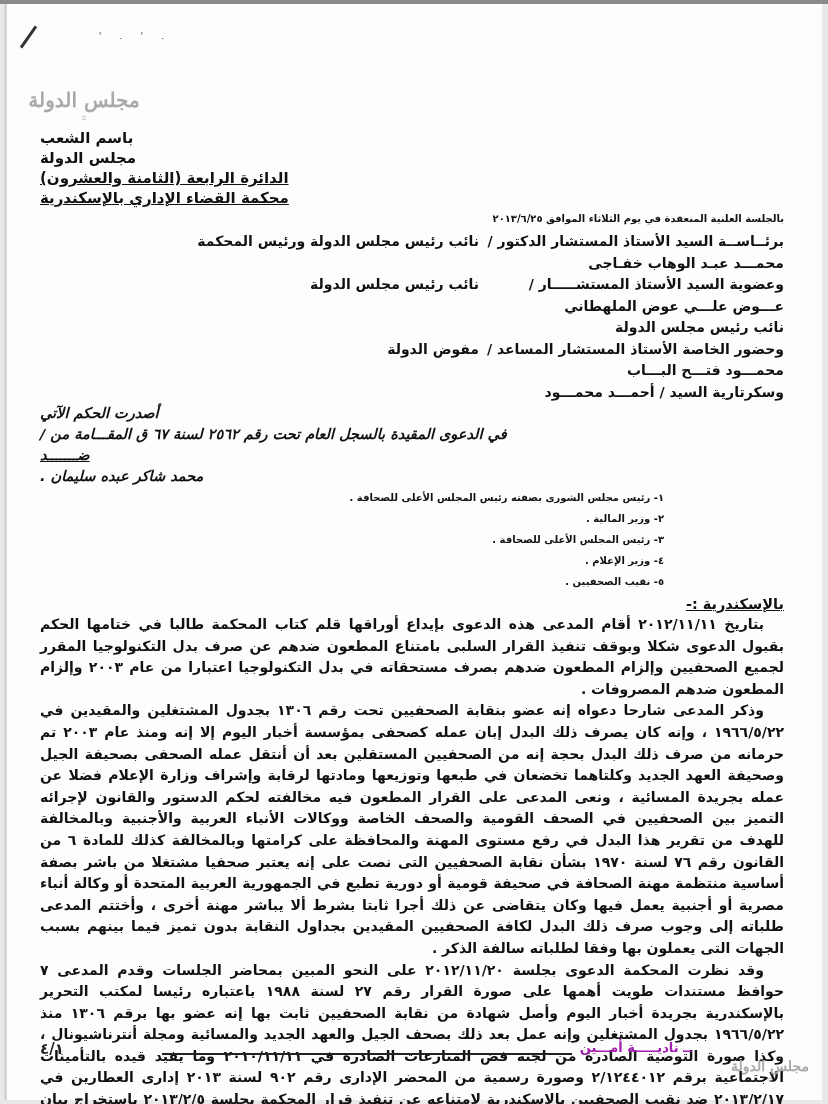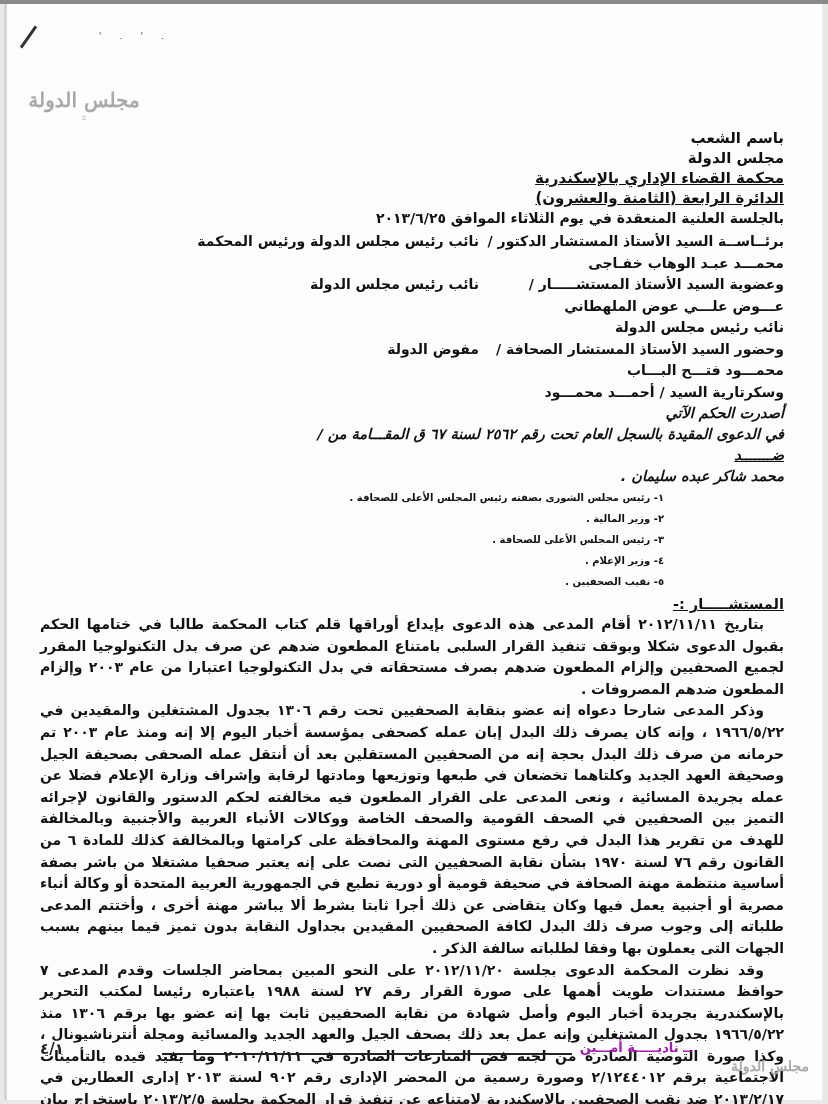--- a/index.html
+++ b/index.html
@@ -20,25 +20,25 @@
   .dots { position:absolute; left:92px; top:28px; font-size:8px; color:#222; letter-spacing:8px; }
 
   .logo { position:absolute; color:#a9a9a9; text-align:center; font-family:"DejaVu Serif", serif; }
   .logo .name { font-size:20px; font-weight:bold; }
   .logo .sub { font-size:6px; color:#bbb; margin-top:2px; }
   .logo.top { left:24px; top:88px; width:120px; }
   .logo.bottom { left:730px; top:1058px; width:80px; }
   .logo.bottom .name { font-size:14px; }
 
   .doc { position:absolute; left:40px; top:128px; width:744px; direction:rtl; color:#111; font-weight:bold; }
-  .center { text-align:right; }
+  .center { text-align:left; }
   .hdr { font-size:15px; line-height:20px; }
   .u { text-decoration:underline; }
 
-  .line { font-size:14px; line-height:21px; white-space:nowrap; }
+  .line { font-size:10px; line-height:21px; white-space:nowrap; }
   .panel { margin-top:2px; }
   .panel .row { display:flex; font-size:14px; line-height:21.5px; }
   .panel .c1 { width:305px; }
   .panel .c2 { flex:1; }
 
   .verdict { font-size:14.5px; line-height:21px;font-style:italic; }
   .parties { padding-right:120px; font-size:10px; line-height:21px; }
   .facts-title { font-size:14.5px; line-height:20px; text-decoration:underline; margin-top:2px; }
   .para { font-size:14px; line-height:21.6px; text-align:justify; text-align-last:right; }
   .para.first { text-indent:20px; }
@@ -58,39 +58,39 @@
 </div>
 
 <div class="logo top">
   <div class="name">مجلس الدولة</div>
   <div class="sub">⚖</div>
 </div>
 
 <div class="doc">
   <div class="center hdr">باسم الشعب</div>
   <div class="center hdr">مجلس الدولة</div>
+  <div class="center hdr u">الدائرة الرابعة (الثامنة والعشرون)</div>
   <div class="center hdr u">محكمة القضاء الإداري بالإسكندرية</div>
-  <div class="center hdr u">الدائرة الرابعة (الثامنة والعشرون)</div>
 
   <div class="line">بالجلسة العلنية المنعقدة في يوم الثلاثاء الموافق ٢٠١٣/٦/٢٥</div>
 
   <div class="panel">
     <div class="row">
       <span class="c1">برئــاســة السيد الأستاذ المستشار الدكتور / محمـــد عبـد الوهاب خفـاجى</span>
       <span class="c2">نائب رئيس مجلس الدولة ورئيس المحكمة</span>
     </div>
     <div class="row">
       <span class="c1">وعضوية السيد الأستاذ المستشـــــار / عـــوض علـــي عوض الملهطاني</span>
       <span class="c2">نائب رئيس مجلس الدولة</span>
     </div>
     <div class="row">
       <span class="c2">نائب رئيس مجلس الدولة</span>
     </div>
     <div class="row">
-      <span class="c1">وحضور السيد الأستاذ المستشار الصحافة / محمـــود فتـــح البـــاب</span>
+      <span class="c1">وحضور الخاصة الأستاذ المستشار المساعد / محمـــود فتـــح البـــاب</span>
       <span class="c2">مفوض الدولة</span>
     </div>
     <div class="row">
       <span class="c1">وسكرتارية السيد / أحمـــد محمـــود</span>
       <span class="c2"></span>
     </div>
   </div>
 
   <div class="center verdict">أصدرت الحكم الآتي</div>
   <div class="center verdict">في الدعوى المقيدة بالسجل العام تحت رقم ٢٥٦٢ لسنة ٦٧ ق المقـــامة من /</div>
@@ -98,21 +98,21 @@
   <div class="center verdict">محمد شاكر عبده سليمان .</div>
 
   <div class="parties">
     <div>١- رئيس مجلس الشورى بصفته رئيس المجلس الأعلى للصحافة .</div>
     <div>٢- وزير المالية .</div>
     <div>٣- رئيس المجلس الأعلى للصحافة .</div>
     <div>٤- وزير الإعلام .</div>
     <div>٥- نقيب الصحفيين .</div>
   </div>
 
-  <div class="facts-title">المستشـــــار :-</div>
+  <div class="facts-title">بالإسكندرية :-</div>
   <div class="para first">بتاريخ ٢٠١٢/١١/١١ أقام المدعى هذه الدعوى بإيداع أوراقها قلم كتاب المحكمة طالبا في ختامها الحكم بقبول الدعوى شكلا وبوقف تنفيذ القرار السلبى بامتناع المطعون ضدهم عن صرف بدل التكنولوجيا المقرر لجميع الصحفيين وإلزام المطعون ضدهم بصرف مستحقاته في بدل التكنولوجيا اعتبارا من عام ٢٠٠٣ وإلزام المطعون ضدهم المصروفات .</div>
   <div class="para first">وذكر المدعى شارحا دعواه إنه عضو بنقابة الصحفيين تحت رقم ١٣٠٦ بجدول المشتغلين والمقيدين في ١٩٦٦/٥/٢٢ ، وإنه كان يصرف ذلك البدل إبان عمله كصحفى بمؤسسة أخبار اليوم إلا إنه ومنذ عام ٢٠٠٣ تم حرمانه من صرف ذلك البدل بحجة إنه من الصحفيين المستقلين بعد أن أنتقل عمله الصحفى بصحيفة الجيل وصحيفة العهد الجديد وكلتاهما تخضعان في طبعها وتوزيعها ومادتها لرقابة وإشراف وزارة الإعلام فضلا عن عمله بجريدة المسائية ، ونعى المدعى على القرار المطعون فيه مخالفته لحكم الدستور والقانون لإجرائه التميز بين الصحفيين في الصحف القومية والصحف الخاصة ووكالات الأنباء العربية والأجنبية وبالمخالفة للهدف من تقرير هذا البدل في رفع مستوى المهنة والمحافظة على كرامتها وبالمخالفة كذلك للمادة ٦ من القانون رقم ٧٦ لسنة ١٩٧٠ بشأن نقابة الصحفيين التى نصت على إنه يعتبر صحفيا مشتغلا من باشر بصفة أساسية منتظمة مهنة الصحافة في صحيفة قومية أو دورية تطبع في الجمهورية العربية المتحدة أو وكالة أنباء مصرية أو أجنبية يعمل فيها وكان يتقاضى عن ذلك أجرا ثابتا بشرط ألا يباشر مهنة أخرى ، وأختتم المدعى طلباته إلى وجوب صرف ذلك البدل لكافة الصحفيين المقيدين بجداول النقابة بدون تميز فيما بينهم بسبب الجهات التى يعملون بها وفقا لطلباته سالفة الذكر .</div>
   <div class="para first">وقد نظرت المحكمة الدعوى بجلسة ٢٠١٢/١١/٢٠ على النحو المبين بمحاضر الجلسات وقدم المدعى ٧ حوافظ مستندات طويت أهمها على صورة القرار رقم ٢٧ لسنة ١٩٨٨ باعتباره رئيسا لمكتب التحرير بالإسكندرية بجريدة أخبار اليوم وأصل شهادة من نقابة الصحفيين ثابت بها إنه عضو بها برقم ١٣٠٦ منذ ١٩٦٦/٥/٢٢ بجدول المشتغلين وإنه عمل بعد ذلك بصحف الجيل والعهد الجديد والمسائية ومجلة أنترناشيونال ، وكذا صورة التوصية الصادرة من لجنة فض المنازعات الصادرة في ٢٠١٠/١١/١١ وما يفيد قيده بالتأمينات الاجتماعية برقم ٢/١٢٤٤٠١٢ وصورة رسمية من المحضر الإدارى رقم ٩٠٢ لسنة ٢٠١٣ إدارى العطارين في ٢٠١٣/٢/١٧ ضد نقيب الصحفيين بالإسكندرية لامتناعه عن تنفيذ قرار المحكمة بجلسة ٢٠١٣/٢/٥ باستخراج بيان من تلك النقابة عما إذا كان بدل التكنولوجيا يصرف لعموم الصحفيين المشتغلين من عدمه ، كما قدم ما يفيد عمله الصحفى بصحف الجيل والعهد الجديد والمسائية ومجلة أنترناشيونال وقبل ذلك بدار أخبار اليوم .</div>
 </div>
 
 <div class="footer">
   <span class="sig">ــ ناديـــــة أمـــين</span>
   <span class="rule"></span>
   <span class="pg">٤/١</span>
 </div>

